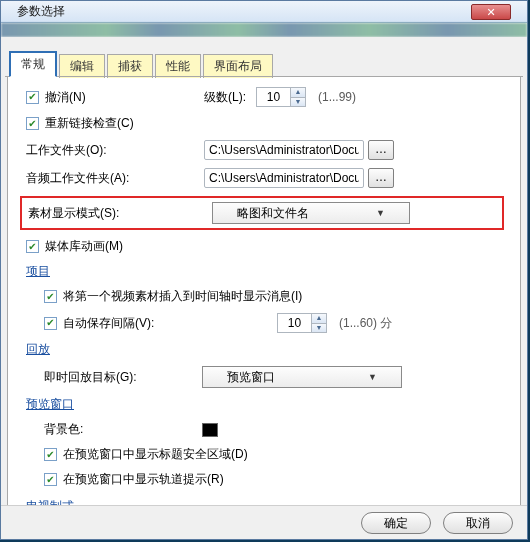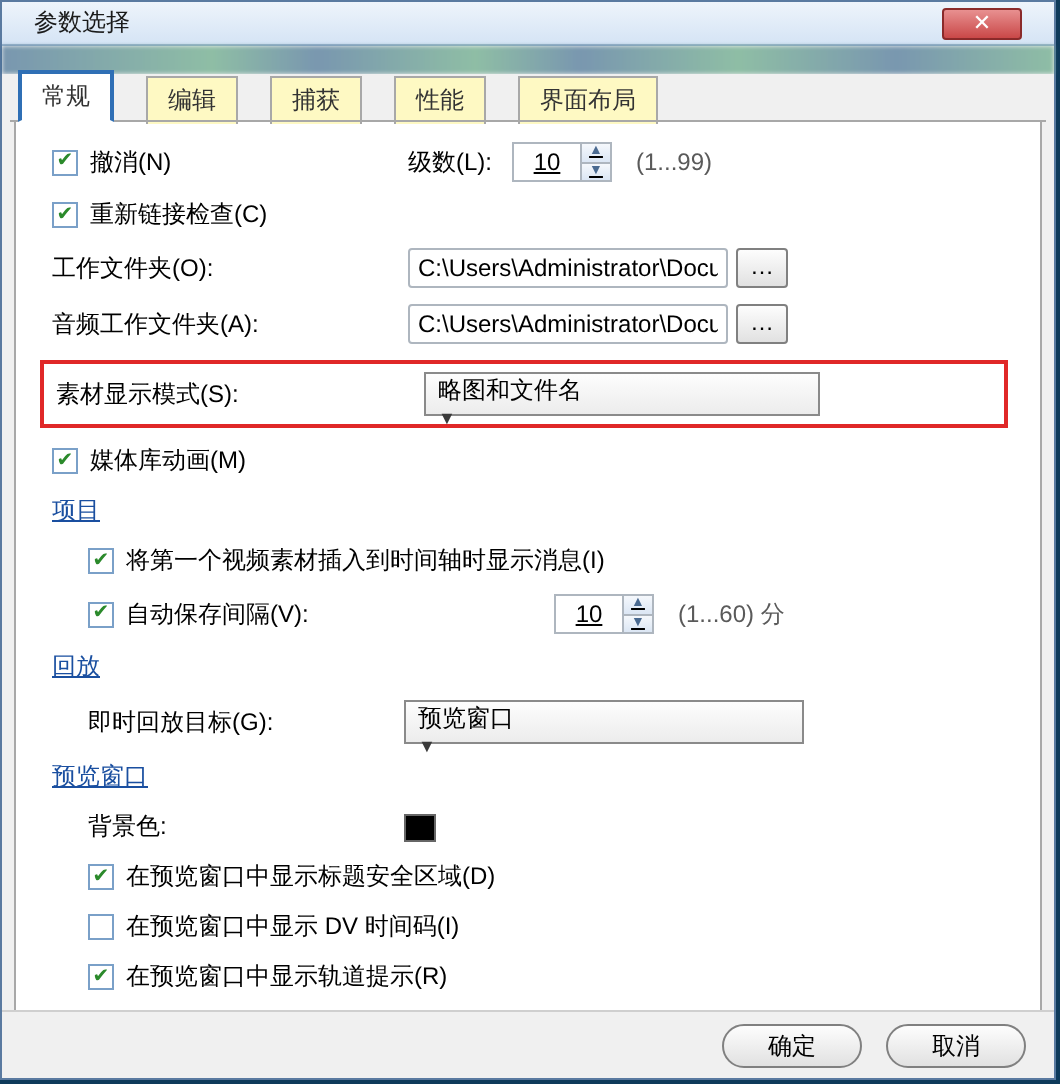--- a/index.html
+++ b/index.html
@@ -47,22 +47,21 @@
     background: linear-gradient(90deg,#2b5d85,#4f9d74 20%,#2b5d85 30%,#4f9d74 45%,#2b5d85 55%,#4f9d74 70%,#2b5d85 85%,#4f9d74);
     filter: blur(1px);
     opacity: 0.6;
   }
   .tabs {
     display: flex;
     align-items: flex-end;
     padding: 4px 8px 0 8px;
     background: #f0f0f0;
     position: relative;
-    height: 24px;
-    gap: 14px;
+    height: 40px;
   }
   .tabs::after {
     content: "";
     position: absolute;
     left: 4px; right: 4px; bottom: 0;
     height: 1px;
     background: #a8a8a8;
   }
   .tab {
     padding: 3px 10px 3px 10px;
@@ -130,21 +129,20 @@
     background: linear-gradient(#fdfdfd,#e1e1e1);
     border-radius: 2px;
     margin-left: 4px;
     text-align: center;
     line-height: 16px;
   }
   .spinner {
     display: inline-flex;
     align-items: stretch;
     height: 20px;
-    text-decoration: underline;
   }
   .spinner input {
     width: 34px;
     border: 1px solid #aeb6bf;
     border-right: none;
     text-align: center;
     font-size: 12px;
   }
   .spinner .arrows {
     width: 16px;
@@ -165,24 +163,24 @@
   .hlbox {
     border: 2px solid #e02828;
     padding: 4px 6px;
     margin: 2px 0 8px -6px;
   }
   .select {
     height: 22px;
     border: 1px solid #8a8a8a;
     background: linear-gradient(#fdfdfd,#ececec);
     display: flex;
+    align-items: center;
     justify-content: space-between;
-    padding: 0 6px;
+    padding: 0 24px;
     width: 198px;
-    flex-direction: column;
   }
   .select .caret {
     font-size: 9px;
     color: #3a3a3a;
   }
   .swatch {
     width: 16px; height: 14px;
     background: #000;
     border: 1px solid #666;
   }
@@ -309,24 +307,20 @@
     <div class="sectionhdr">预览窗口</div>
     <div class="row indent">
       <span class="lbl" style="flex:0 0 158px">背景色:</span>
       <span class="swatch"></span>
     </div>
     <div class="row indent">
       <span class="chk checked"></span>
       <span class="lbl">在预览窗口中显示标题安全区域(D)</span>
     </div>
     <div class="row indent">
-      <span class="chk"></span>
-      <span class="lbl">在预览窗口中显示 DV 时间码(I)</span>
-    </div>
-    <div class="row indent">
       <span class="chk checked"></span>
       <span class="lbl">在预览窗口中显示轨道提示(R)</span>
     </div>
 
     <div class="sectionhdr" style="margin-top:10px">电视制式</div>
 
   </div>
 
   <div class="footer">
     <div class="btn">确定</div>

